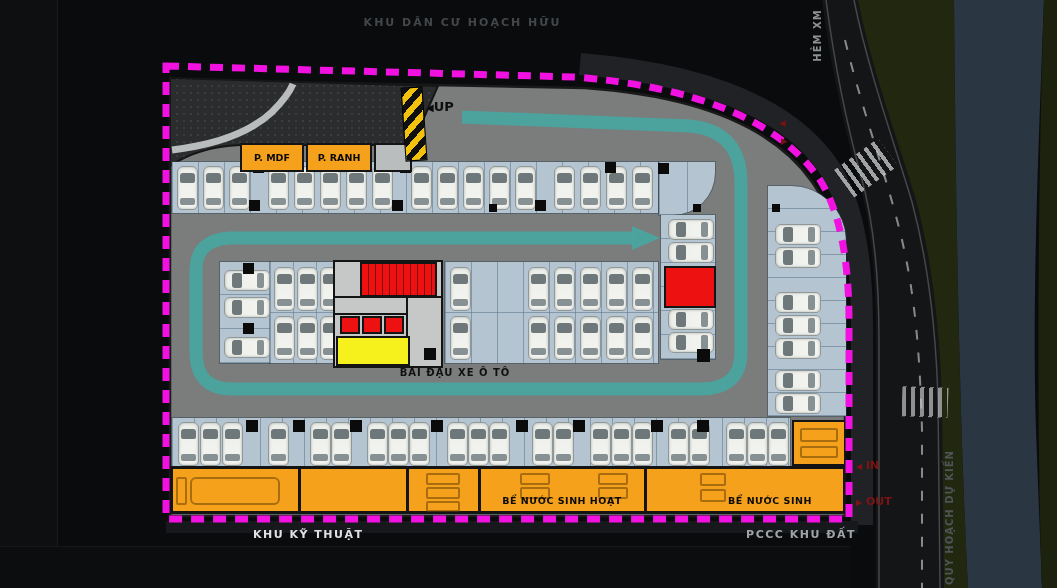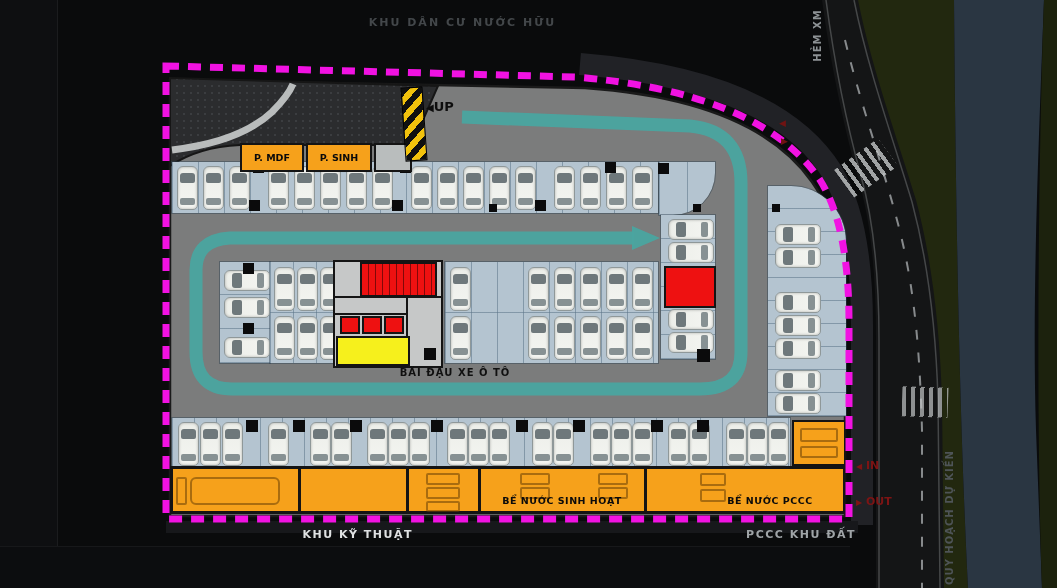--- a/index.html
+++ b/index.html
@@ -201,64 +201,64 @@
   <div class="room-red" style="left:384px;top:316px;width:20px;height:18px"></div>
   <div class="room-yellow" style="left:336px;top:336px;width:74px;height:30px"></div>
   <div class="column" style="left:424px;top:348px;width:12px;height:12px"></div>
 
   <div class="room-red" style="left:664px;top:266px;width:52px;height:42px"></div>
 
   <div class="room-orange room-label" style="left:240px;top:143px;width:64px;height:29px;font-size:9.5px">
       <span>P. MDF</span>
     </div>
   <div class="room-orange room-label" style="left:306px;top:143px;width:66px;height:29px;font-size:9.5px">
-      <span>P. SINH</span>
+      <span>P. RANH</span>
     </div>
   <div class="room-gray" style="left:374px;top:143px;width:38px;height:29px"></div>
 
   <div class="room-orange" style="left:170px;top:466px;width:676px;height:48px;border-width:3px"></div>
   <div class="wall" style="left:298px;top:468px;width:3px;height:44px"></div>
   <div class="wall" style="left:406px;top:468px;width:3px;height:44px"></div>
   <div class="wall" style="left:478px;top:468px;width:3px;height:44px"></div>
   <div class="wall" style="left:644px;top:468px;width:3px;height:44px"></div>
   <div class="equip" style="left:190px;top:477px;width:90px;height:28px;border-radius:6px"></div>
   <div class="equip" style="left:176px;top:477px;width:11px;height:28px"></div>
   <div class="equip" style="left:426px;top:473px;width:34px;height:12px"></div>
   <div class="equip" style="left:426px;top:487px;width:34px;height:12px"></div>
   <div class="equip" style="left:426px;top:501px;width:34px;height:11px"></div>
   <div class="equip" style="left:520px;top:473px;width:30px;height:12px"></div>
   <div class="equip" style="left:520px;top:487px;width:30px;height:12px"></div>
   <div class="equip" style="left:598px;top:473px;width:30px;height:12px"></div>
   <div class="equip" style="left:598px;top:487px;width:30px;height:12px"></div>
   <div class="equip" style="left:700px;top:473px;width:26px;height:13px"></div>
   <div class="equip" style="left:700px;top:489px;width:26px;height:13px"></div>
   <div class="lbl" style="left:482px;top:495px;width:160px;text-align:center;font-size:9.5px;color:#0b0b0b;letter-spacing:.5px">BỂ NƯỚC SINH HOẠT</div>
-  <div class="lbl" style="left:700px;top:495px;width:140px;text-align:center;font-size:9.5px;color:#0b0b0b;letter-spacing:.5px">BỂ NƯỚC PCCC</div>
+  <div class="lbl" style="left:700px;top:495px;width:140px;text-align:center;font-size:9.5px;color:#0b0b0b;letter-spacing:.5px">BỂ NƯỚC SINH</div>
 
   <div class="room-orange" style="left:792px;top:420px;width:54px;height:46px;border-width:2.5px"></div>
   <div class="equip" style="left:800px;top:428px;width:38px;height:14px"></div>
   <div class="equip" style="left:800px;top:446px;width:38px;height:12px"></div>
 
   <div class="hatch"></div>
   <div class="lbl" style="left:426px;top:99px;font-size:13px;color:#0d0d0d"><span style="font-size:10px">◀</span><span>UP</span></div>
 
   <div class="lbl" style="left:375px;top:367px;width:160px;text-align:center;font-size:10px;color:#101010;letter-spacing:1px">BÃI ĐẬU XE Ô TÔ</div>
 
   <div class="crosswalk" style="left:839px;top:151px;width:54px;height:34px;transform:rotate(-36deg)"></div>
   <div class="crosswalk" style="left:902px;top:387px;width:46px;height:30px;transform:rotate(2deg);opacity:.7"></div>
 
   <svg class="abs" style="left:0;top:0;pointer-events:none" width="1057" height="588" viewBox="0 0 1057 588">
     <path d="M166,66 L575,77 Q760,92 820,180 Q849,226 849,322 L849,519 L166,519 Z" fill="none" stroke="#f112e2" stroke-width="7" stroke-dasharray="13 9"></path>
   </svg>
 
-  <div class="lbl" style="left:330px;top:16px;width:265px;text-align:center;font-size:11px;color:#43474a;letter-spacing:2px">KHU DÂN CƯ NƯỚC HỮU</div>
+  <div class="lbl" style="left:330px;top:16px;width:265px;text-align:center;font-size:11px;color:#43474a;letter-spacing:2px">KHU DÂN CƯ HOẠCH HỮU</div>
   <div class="lbl rot" style="left:767px;top:30px;width:100px;text-align:center;font-size:10px;color:#8d9295;letter-spacing:1px">HẺM XM</div>
   <div class="lbl rot" style="left:869px;top:512px;width:160px;text-align:center;font-size:10px;color:#4e5457;letter-spacing:1px">QUY HOẠCH DỰ KIẾN</div>
   <div class="lbl" style="left:721px;top:528px;width:160px;text-align:center;font-size:11px;color:#9fa4a7;letter-spacing:1.5px">PCCC KHU ĐẤT</div>
-  <div class="lbl" style="left:253px;top:528px;width:160px;text-align:right;font-size:11px;color:#dfe1e2;letter-spacing:1.5px">KHU KỸ THUẬT</div>
+  <div class="lbl" style="left:253px;top:528px;width:160px;text-align:left;font-size:11px;color:#dfe1e2;letter-spacing:1.5px">KHU KỸ THUẬT</div>
 
   <div class="lbl" style="left:856px;top:459px;font-size:11px;color:#7d1414">
     <span style="font-size:8px">◀</span>
     <span>IN</span>
   </div>
   <div class="lbl" style="left:856px;top:495px;font-size:11px;color:#7d1414">
     <span style="font-size:8px">▶</span>
     <span>OUT</span>
   </div>
   <div class="lbl" style="left:779px;top:118px;font-size:9px;color:#701312">◀</div>

